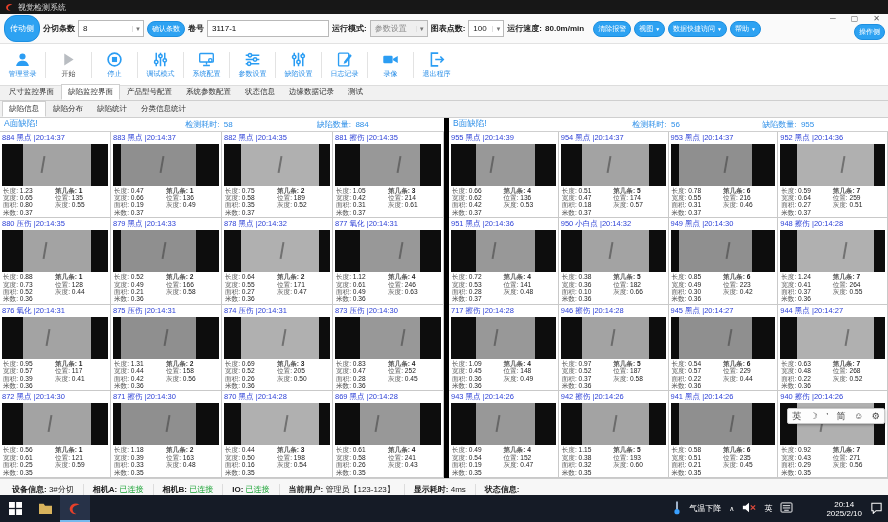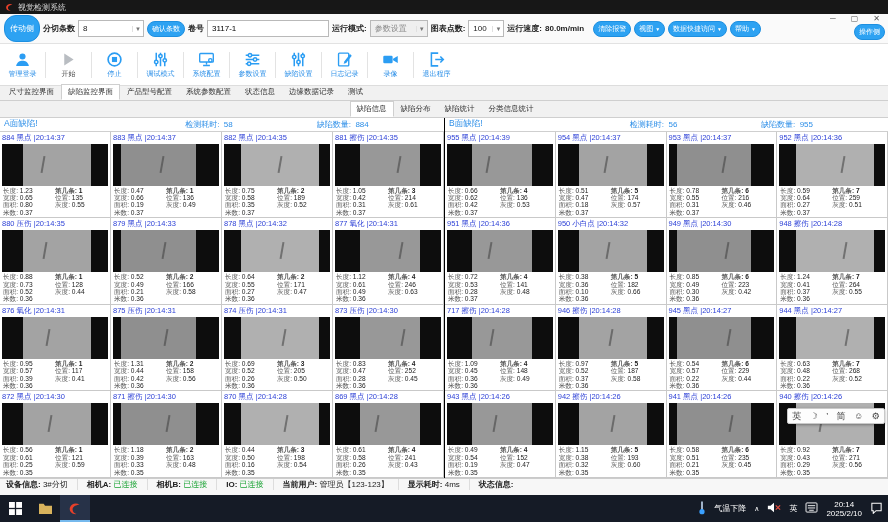--- a/index.html
+++ b/index.html
@@ -27,56 +27,56 @@
   
   .tb2{height:42px;background:#fff;border-bottom:1px solid #ddd;display:flex;align-items:center;padding:0 2px;}
   .tbtn{width:41px;display:flex;flex-direction:column;align-items:center;gap:1px;cursor:pointer;}
   .tbtn .ticon svg{width:17px;height:17px;display:block;}
   .tbtn .tlbl{font-size:7px;color:#2b8fe8;white-space:nowrap;}
   .tbtn.dis .tlbl{color:#444;}
   .tsep{width:1px;height:26px;background:#e3e3e3;margin:0 2px;}
 
   
   .tabs{height:15px;background:#f1f1f1;border-bottom:1px solid #cfcfcf;display:flex;align-items:flex-end;padding-left:2px;font-size:7.5px;}
-  .subtabs{height:17px;justify-content:center;}
+  .subtabs{height:17px;}
   .tab{padding:2px 6px 2px;border:1px solid transparent;color:#333;cursor:pointer;white-space:nowrap;}
   .tab.active{background:#fff;border:1px solid #cfcfcf;border-bottom-color:#fff;}
 
   
   .panels{display:flex;height:360px;}
   .panel{width:444px;display:flex;flex-direction:column;}
-  .panel + .panel{border-left:1px solid #000000;}
+  .panel + .panel{border-left:5px solid #000000;}
   .phead{height:15px;display:flex;align-items:center;font-size:8px;color:#2e8fe8;border-bottom:1px solid #cfcfcf;padding:0 4px;background:#fff;}
   .phead .pt{width:38%;font-size:8.5px;}
   .phead .ptime{width:32%;margin-left:25px;}
   .phead .pcount{width:30%;}
   .grid{flex:1;display:grid;grid-template-columns:repeat(4,1fr);grid-template-rows:repeat(4,1fr);}
   .cell{border-right:1px solid #c9c9c9;border-bottom:1px solid #c9c9c9;display:flex;flex-direction:column;overflow:hidden;background:#fff;cursor:pointer;}
   .chead{height:12px;font-size:7.5px;color:#2b3fd6;padding:1px 2px 0;white-space:nowrap;overflow:hidden;}
   .cimg{height:42px;margin:0 2px;position:relative;background:#9a9a9a;}
   .mark{position:absolute;top:12px;width:2px;height:17px;background:#3e3e3e;opacity:.55;transform:rotate(10deg);}
   .cinfo{flex:1;display:flex;font-size:6.6px;line-height:7.4px;padding:1px 3px;color:#222;}
   .cinfo .col{width:50%;}
   .ln{white-space:nowrap;}
   .lb{color:#555;}
   .strip{font-weight:bold;}
 
   
-  .sbar{height:17px;background:#f7f7f7;border-top:1px solid #ccc;display:flex;align-items:flex-start;font-size:8px;padding:0 6px;color:#222;}
+  .sbar{height:17px;background:#f7f7f7;border-top:1px solid #ccc;display:flex;align-items:flex-end;font-size:8px;padding:0 12px;color:#222;}
   .sitem{white-space:nowrap;}
   .sitem + .sitem{border-left:1px solid #ddd;margin-left:9px;padding-left:9px;}
   .sitem b{font-weight:bold;}
 
   
   .taskbar{height:27px;background:#151b26;display:flex;align-items:center;color:#fff;}
   .tk{width:30px;height:100%;display:flex;align-items:center;justify-content:center;cursor:pointer;}
   .tk.active{background:#273248;box-shadow:inset 0 -2px 0 #76b9ed;}
   .tright{margin-left:auto;display:flex;align-items:center;height:100%;gap:8px;padding-right:5px;font-size:8px;}
   .tright .wtxt{white-space:nowrap;}
-  .clock{text-align:center;font-size:8px;line-height:9px;cursor:pointer;}
+  .clock{text-align:center;font-size:8px;line-height:9px;cursor:pointer;margin-left:25px;}
   .caret{font-size:7px;cursor:pointer;}
   .langind{cursor:pointer;}
 
   
   .ime{position:absolute;left:787px;top:408px;width:98px;height:16px;background:#fdfdfd;border:1px solid #c9c9c9;border-radius:2px;display:flex;align-items:center;justify-content:space-around;font-size:9px;color:#444;box-shadow:0 1px 3px rgba(0,0,0,.35);z-index:5;}
   .ime span{cursor:pointer;line-height:14px;}
 </style>
 </head>
 <body>
 

